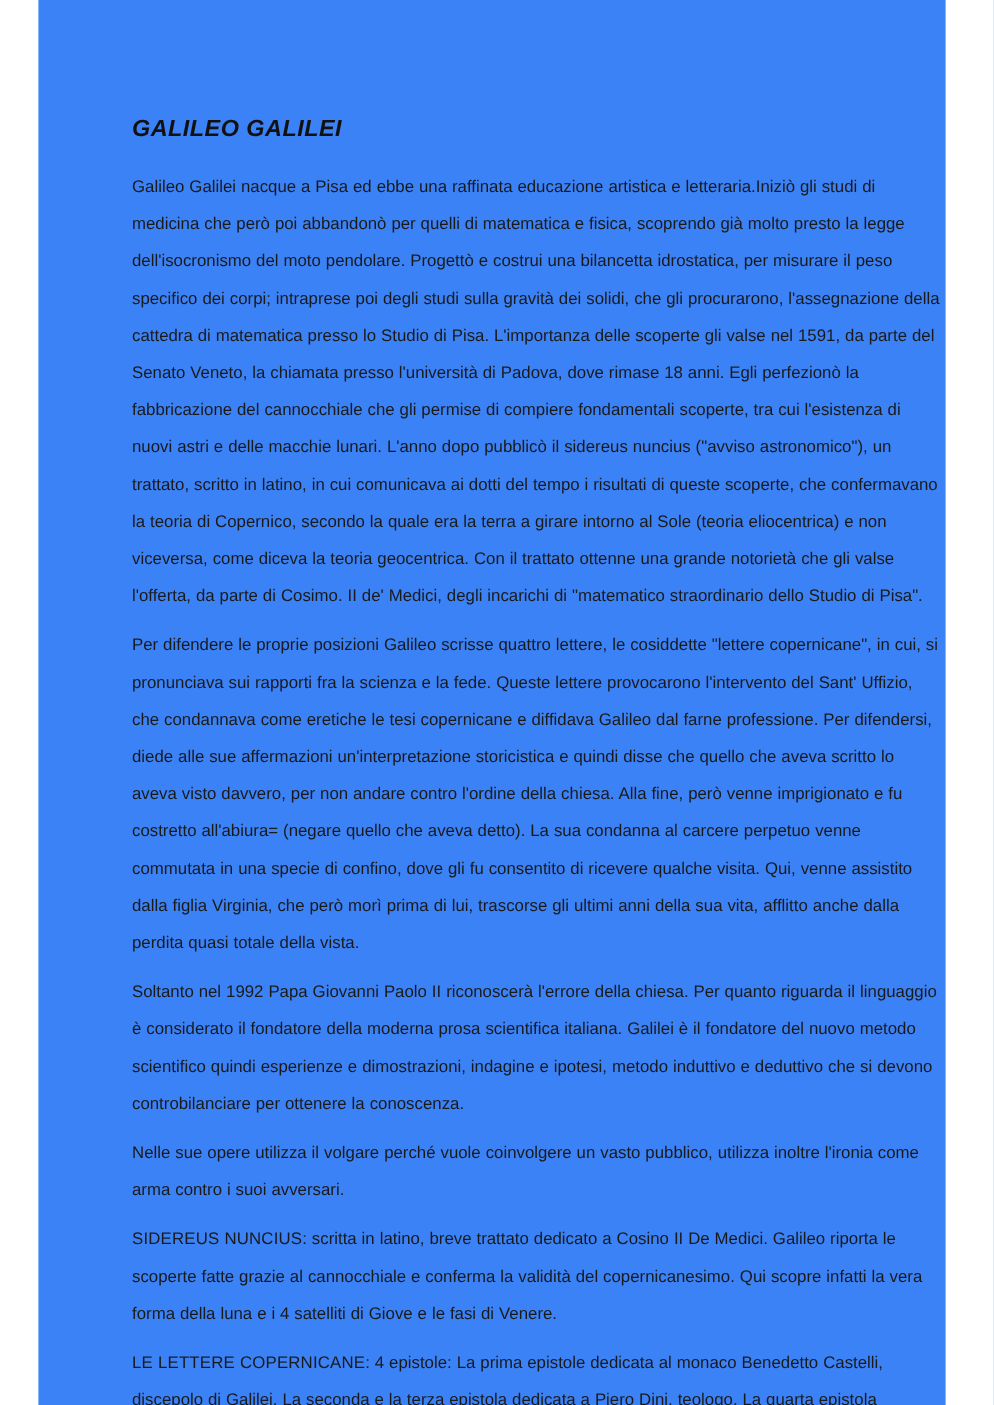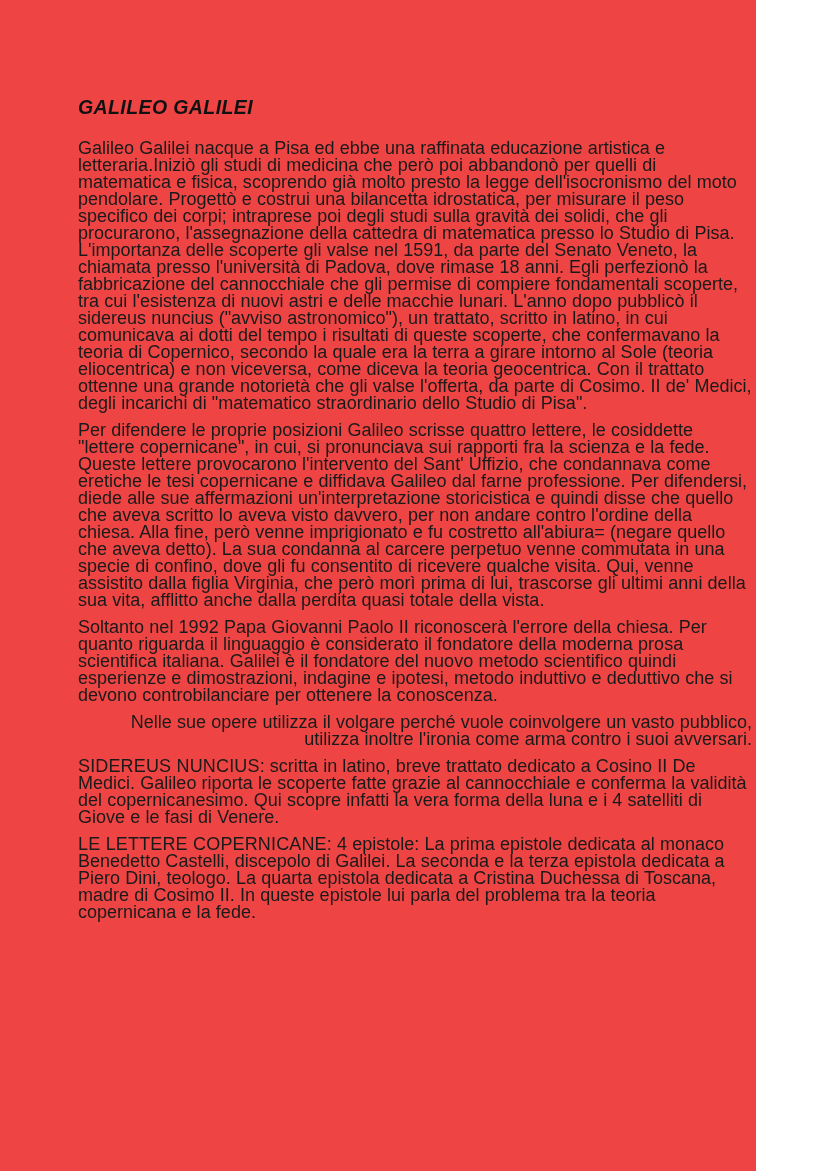--- a/index.html
+++ b/index.html
@@ -9,23 +9,24 @@
     background: #ffffff;
   }
   body {
     font-family: "Liberation Sans", "DejaVu Sans", sans-serif;
     color: #1a1a1a;
   }
   .page {
     position: relative;
     width: 756px;
     height: 1171px;
-    background: #ef4444;
+    background: #3b82f6;
     overflow: hidden;
     box-sizing: border-box;
+    margin-left: 32px;
   }
   .content {
     position: absolute;
     left: 78px;
     top: 96px;
     width: 674px;
   }
   .doc-title {
     font-size: 19.5px;
     font-weight: bold;
@@ -41,31 +42,30 @@
     font-style: italic;
     letter-spacing: 0.2px;
     color: #111111;
     margin: 20px 0 0 0;
     line-height: 1.2;
   }
   .body-block {
     margin-top: 21px;
   }
   p.para {
-    font-size: 18px;
-    line-height: 17px;
+    font-size: 14px;
+    line-height: 31px;
     color: #1a1a1a;
     margin: 0 0 10px 0;
     text-align: left;
     letter-spacing: 0.01px;
     word-spacing: 0.2px;
   }
   p.para.tight {
     margin-bottom: 0;
-    text-align: right;
   }
   p.para.section {
     margin-top: 10px;
   }
   .lead {
     font-weight: normal;
     letter-spacing: 0.15px;
   }
 </style>
 </head>

